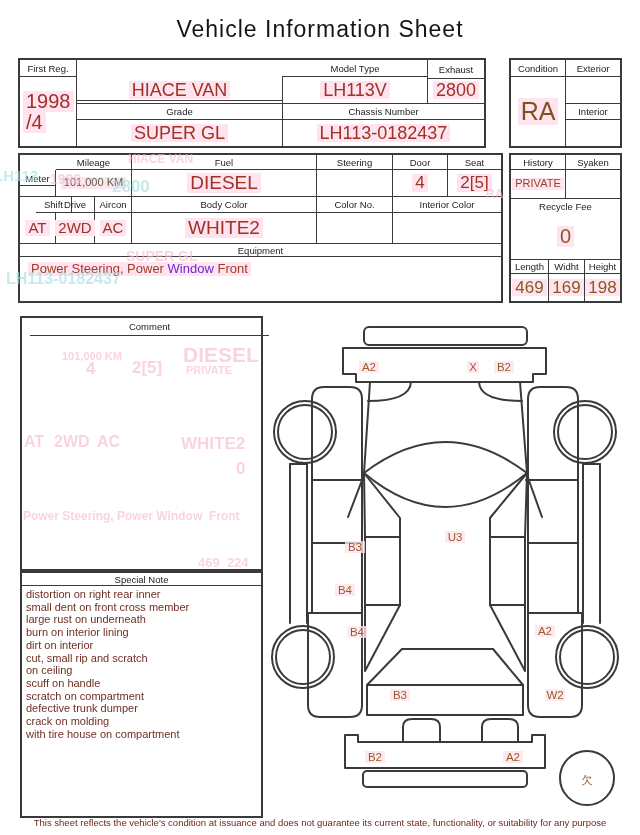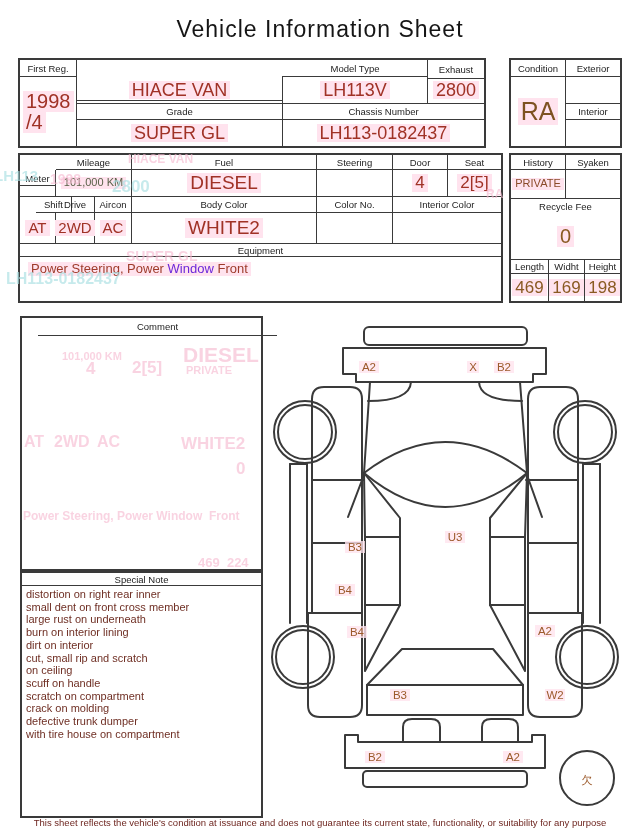--- a/index.html
+++ b/index.html
@@ -145,38 +145,38 @@
       </div>
     <div class="c dim br" style="left:38px;top:119px;width:36px;height:27px;font-size:17px;">
         <span class="hl">169</span>
       </div>
     <div class="c dim" style="left:74px;top:119px;width:35px;height:27px;font-size:17px;">
         <span class="hl">198</span>
       </div>
   </div>
 
   <div class="box" style="left:20px;top:316px;width:243px;height:255px;">
-    <div class="c hdr bb" style="left:16px;top:0;width:239px;height:18px;">Comment</div>
+    <div class="c hdr bb" style="left:8px;top:0;width:239px;height:18px;">Comment</div>
   </div>
 
   <div class="box" style="left:20px;top:571px;width:243px;height:247px;">
     <div class="c hdr bb" style="left:0;top:0;width:239px;height:13px;">Special Note</div>
   </div>
   <div class="notelist" id="note-list">
       <div>distortion on right rear inner</div>
       <div>small dent on front cross member</div>
       <div>large rust on underneath</div>
       <div>burn on interior lining</div>
       <div>dirt on interior</div>
       <div>cut, small rip and scratch</div>
       <div>on ceiling</div>
       <div>scuff on handle</div>
       <div>scratch on compartment</div>
+      <div>defective trunk dumper</div>
       <div>crack on molding</div>
-      <div>defective trunk dumper</div>
       <div>with tire house on compartment</div>
     </div>
 
   <div id="ghost-layer">
       <div class="ghost g-pink" style="left: 128px; top: 153px; font-size: 12px;">HIACE VAN</div>
       <div class="ghost g-cyan" style="left: 112px; top: 178px; font-size: 17px;">2800</div>
       <div class="ghost g-cyan" style="left: -6px; top: 168px; font-size: 15px;">LH113</div>
       <div class="ghost g-pink" style="left: 50px; top: 172px; font-size: 14px;">1998</div>
       <div class="ghost g-pink" style="left: 486px; top: 188px; font-size: 12px;">RA</div>
       <div class="ghost g-pink" style="left: 126px; top: 249px; font-size: 14px;">SUPER GL</div>

